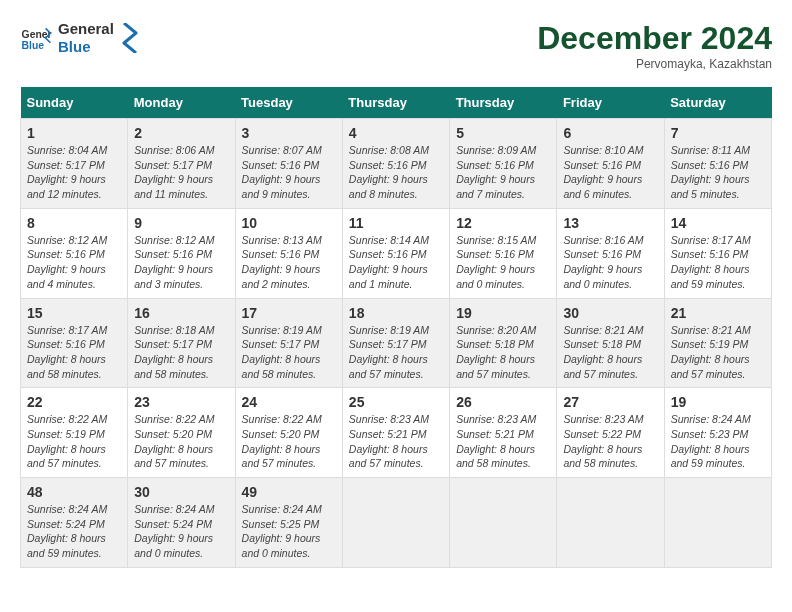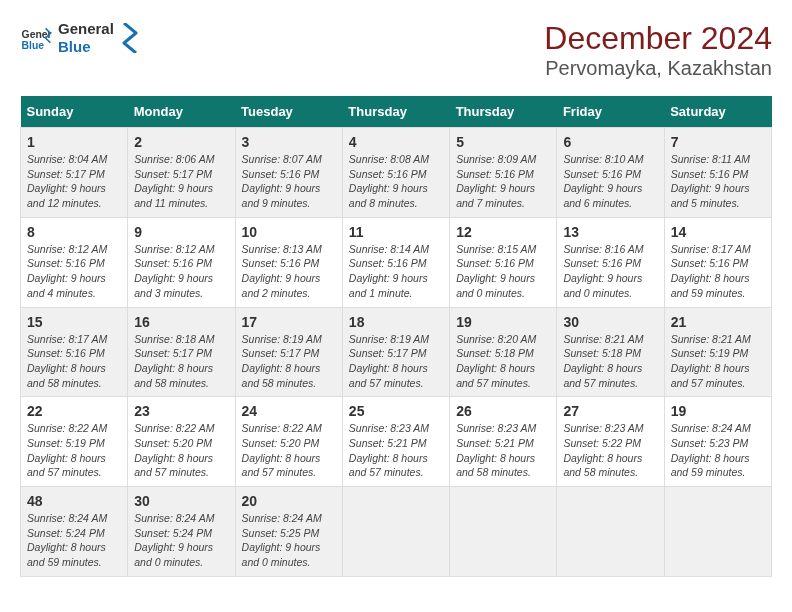--- a/index.html
+++ b/index.html
@@ -23,26 +23,26 @@
     }
     .logo-icon {
       width: 32px;
       height: 32px;
     }
     .title-area {
       text-align: right;
     }
     .month-title {
       font-size: 32px;
-      font-weight: normal;
-      color: #7f1d1d;
+      font-weight: bold;
+      color: #14532d;
       text-align: center;
     }
     .subtitle {
-      font-size: 20px;
+      font-size: 12px;
       color: #555;
     }
     table {
       width: 100%;
       border-collapse: collapse;
       font-size: 11px;
     }
     thead th {
       background-color: #0f766e;
       color: white;
@@ -243,21 +243,21 @@
       <tr>
         <td>
           <span class="day-num">48</span>
           <div class="day-info">Sunrise: 8:24 AM<br>Sunset: 5:24 PM<br>Daylight: 8 hours and 59 minutes.</div>
         </td>
         <td>
           <span class="day-num">30</span>
           <div class="day-info">Sunrise: 8:24 AM<br>Sunset: 5:24 PM<br>Daylight: 9 hours and 0 minutes.</div>
         </td>
         <td>
-          <span class="day-num">20</span>
+          <span class="day-num">49</span>
           <div class="day-info">Sunrise: 8:24 AM<br>Sunset: 5:25 PM<br>Daylight: 9 hours and 0 minutes.</div>
         </td>
         <td class="empty-cell"></td>
         <td class="empty-cell"></td>
         <td class="empty-cell"></td>
         <td class="empty-cell"></td>
       </tr>
     </tbody>
 </table>
 

